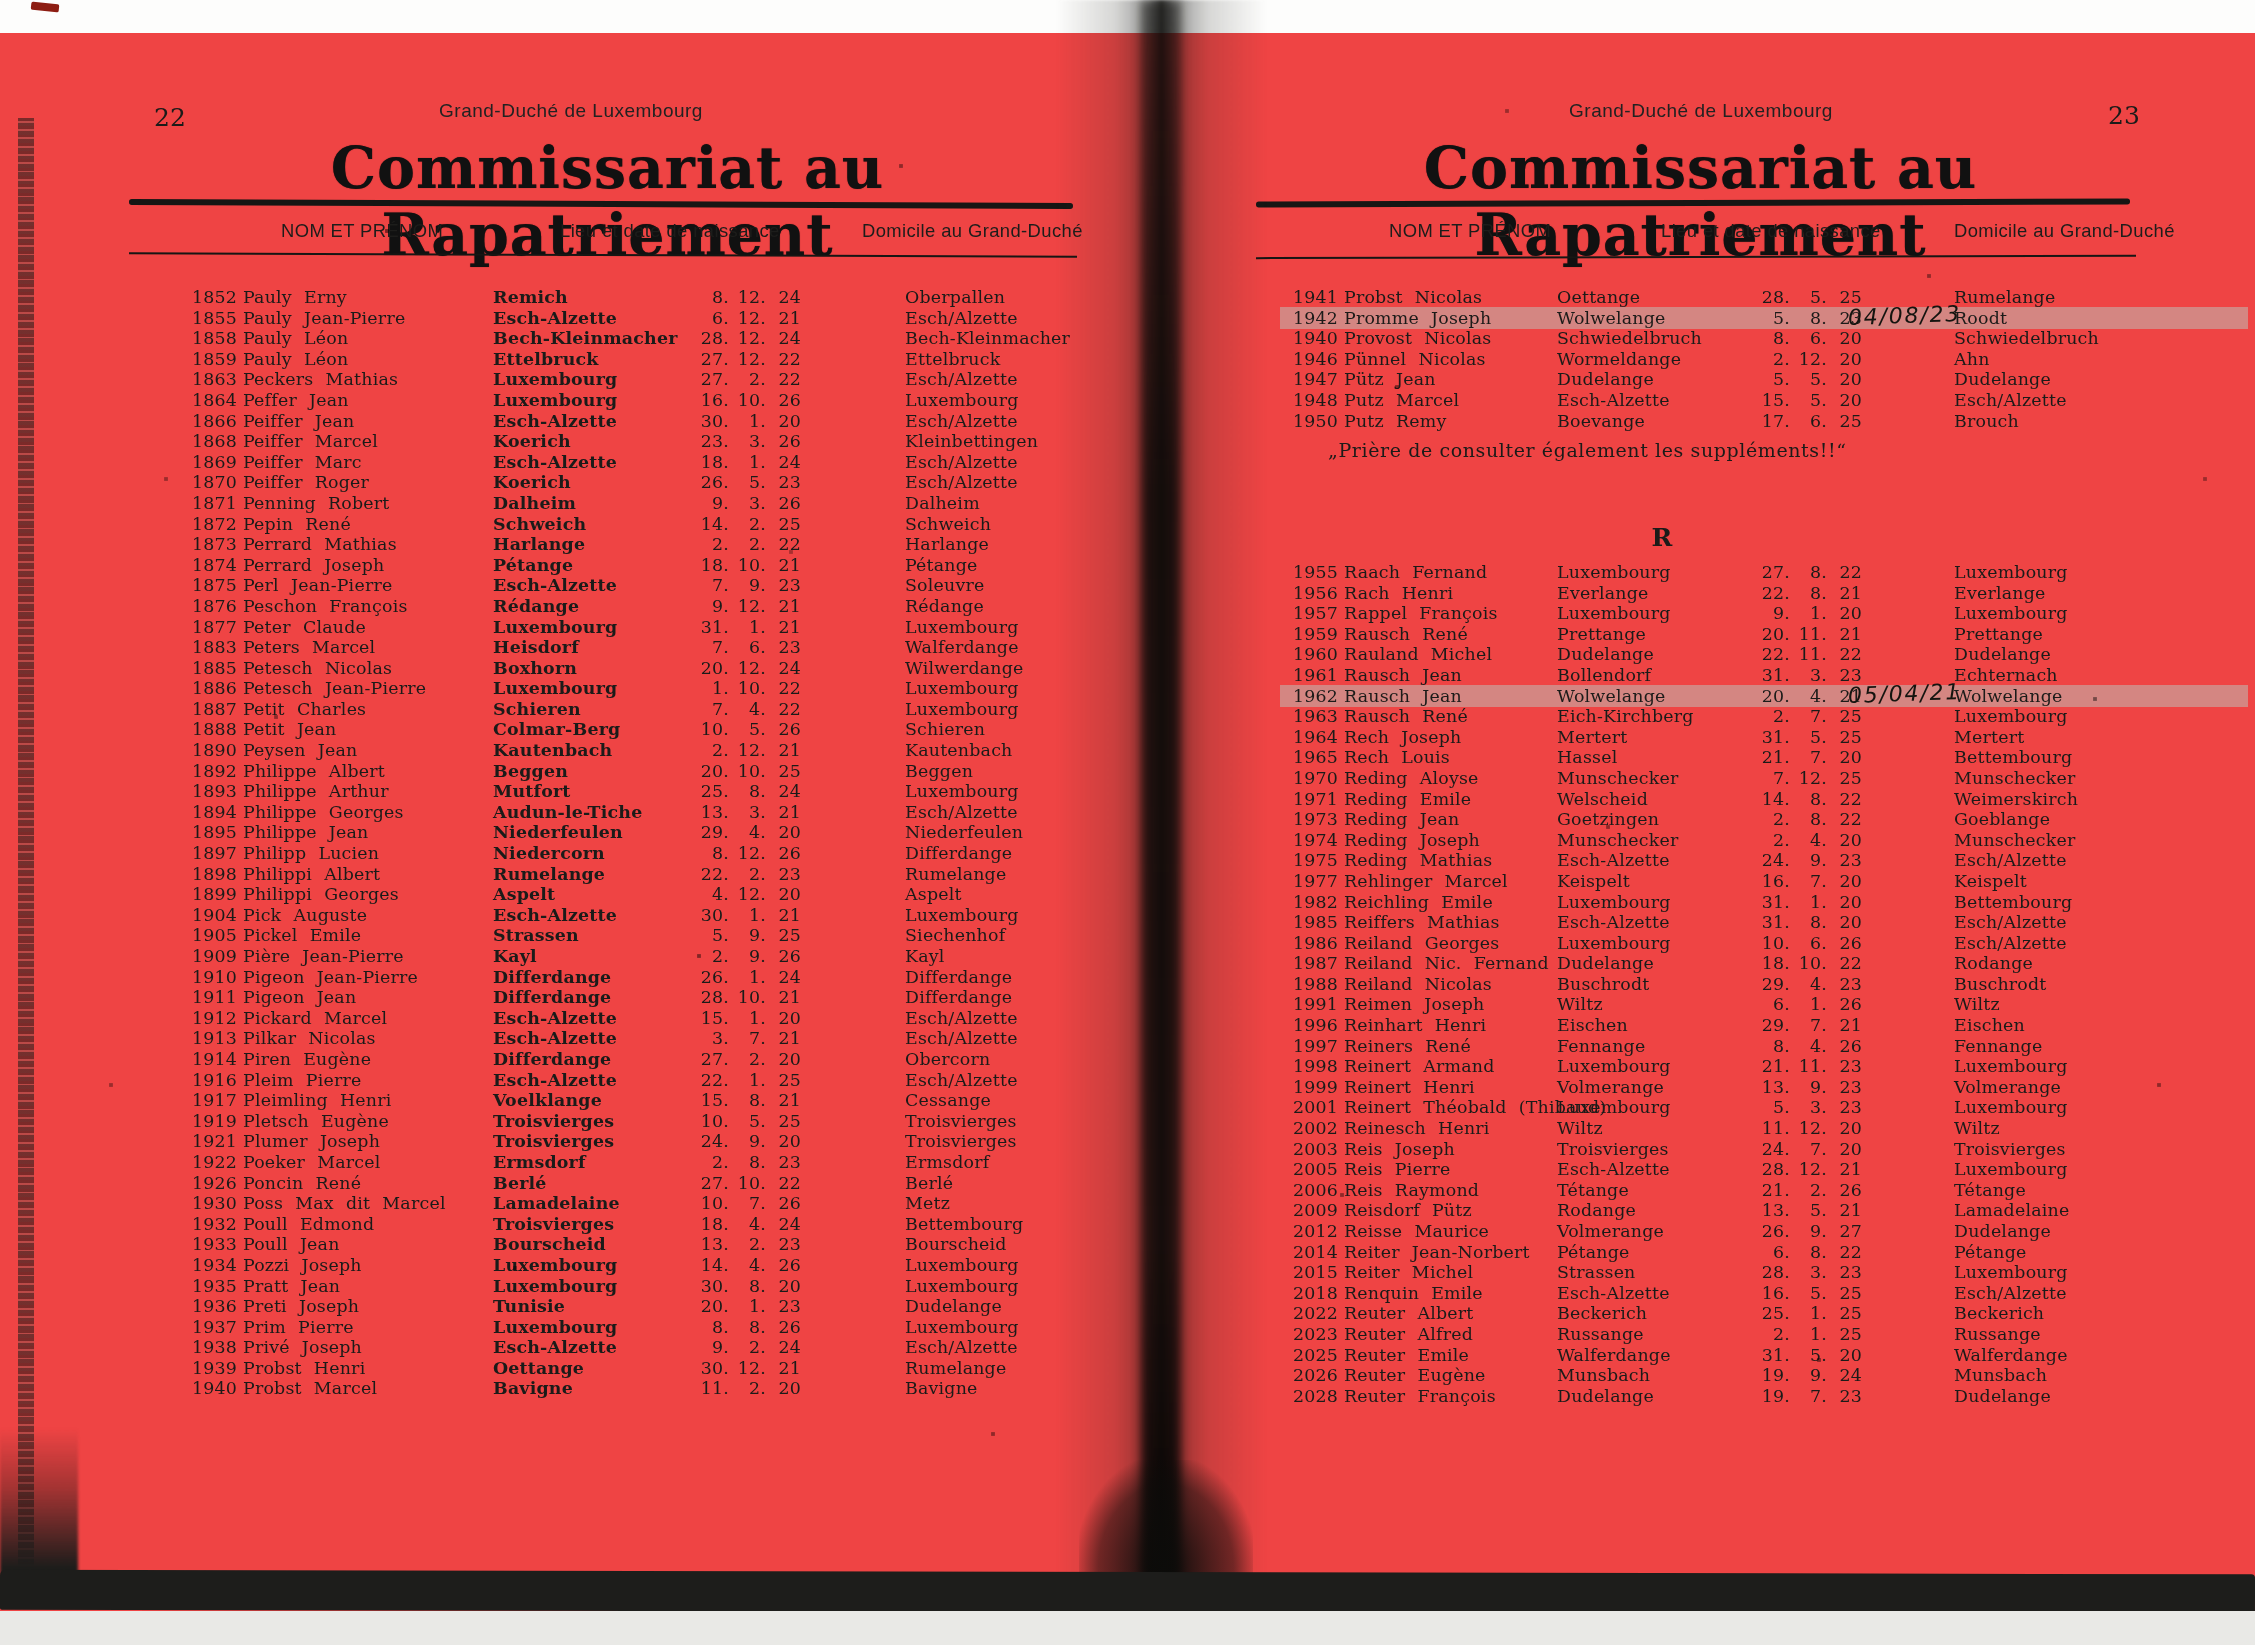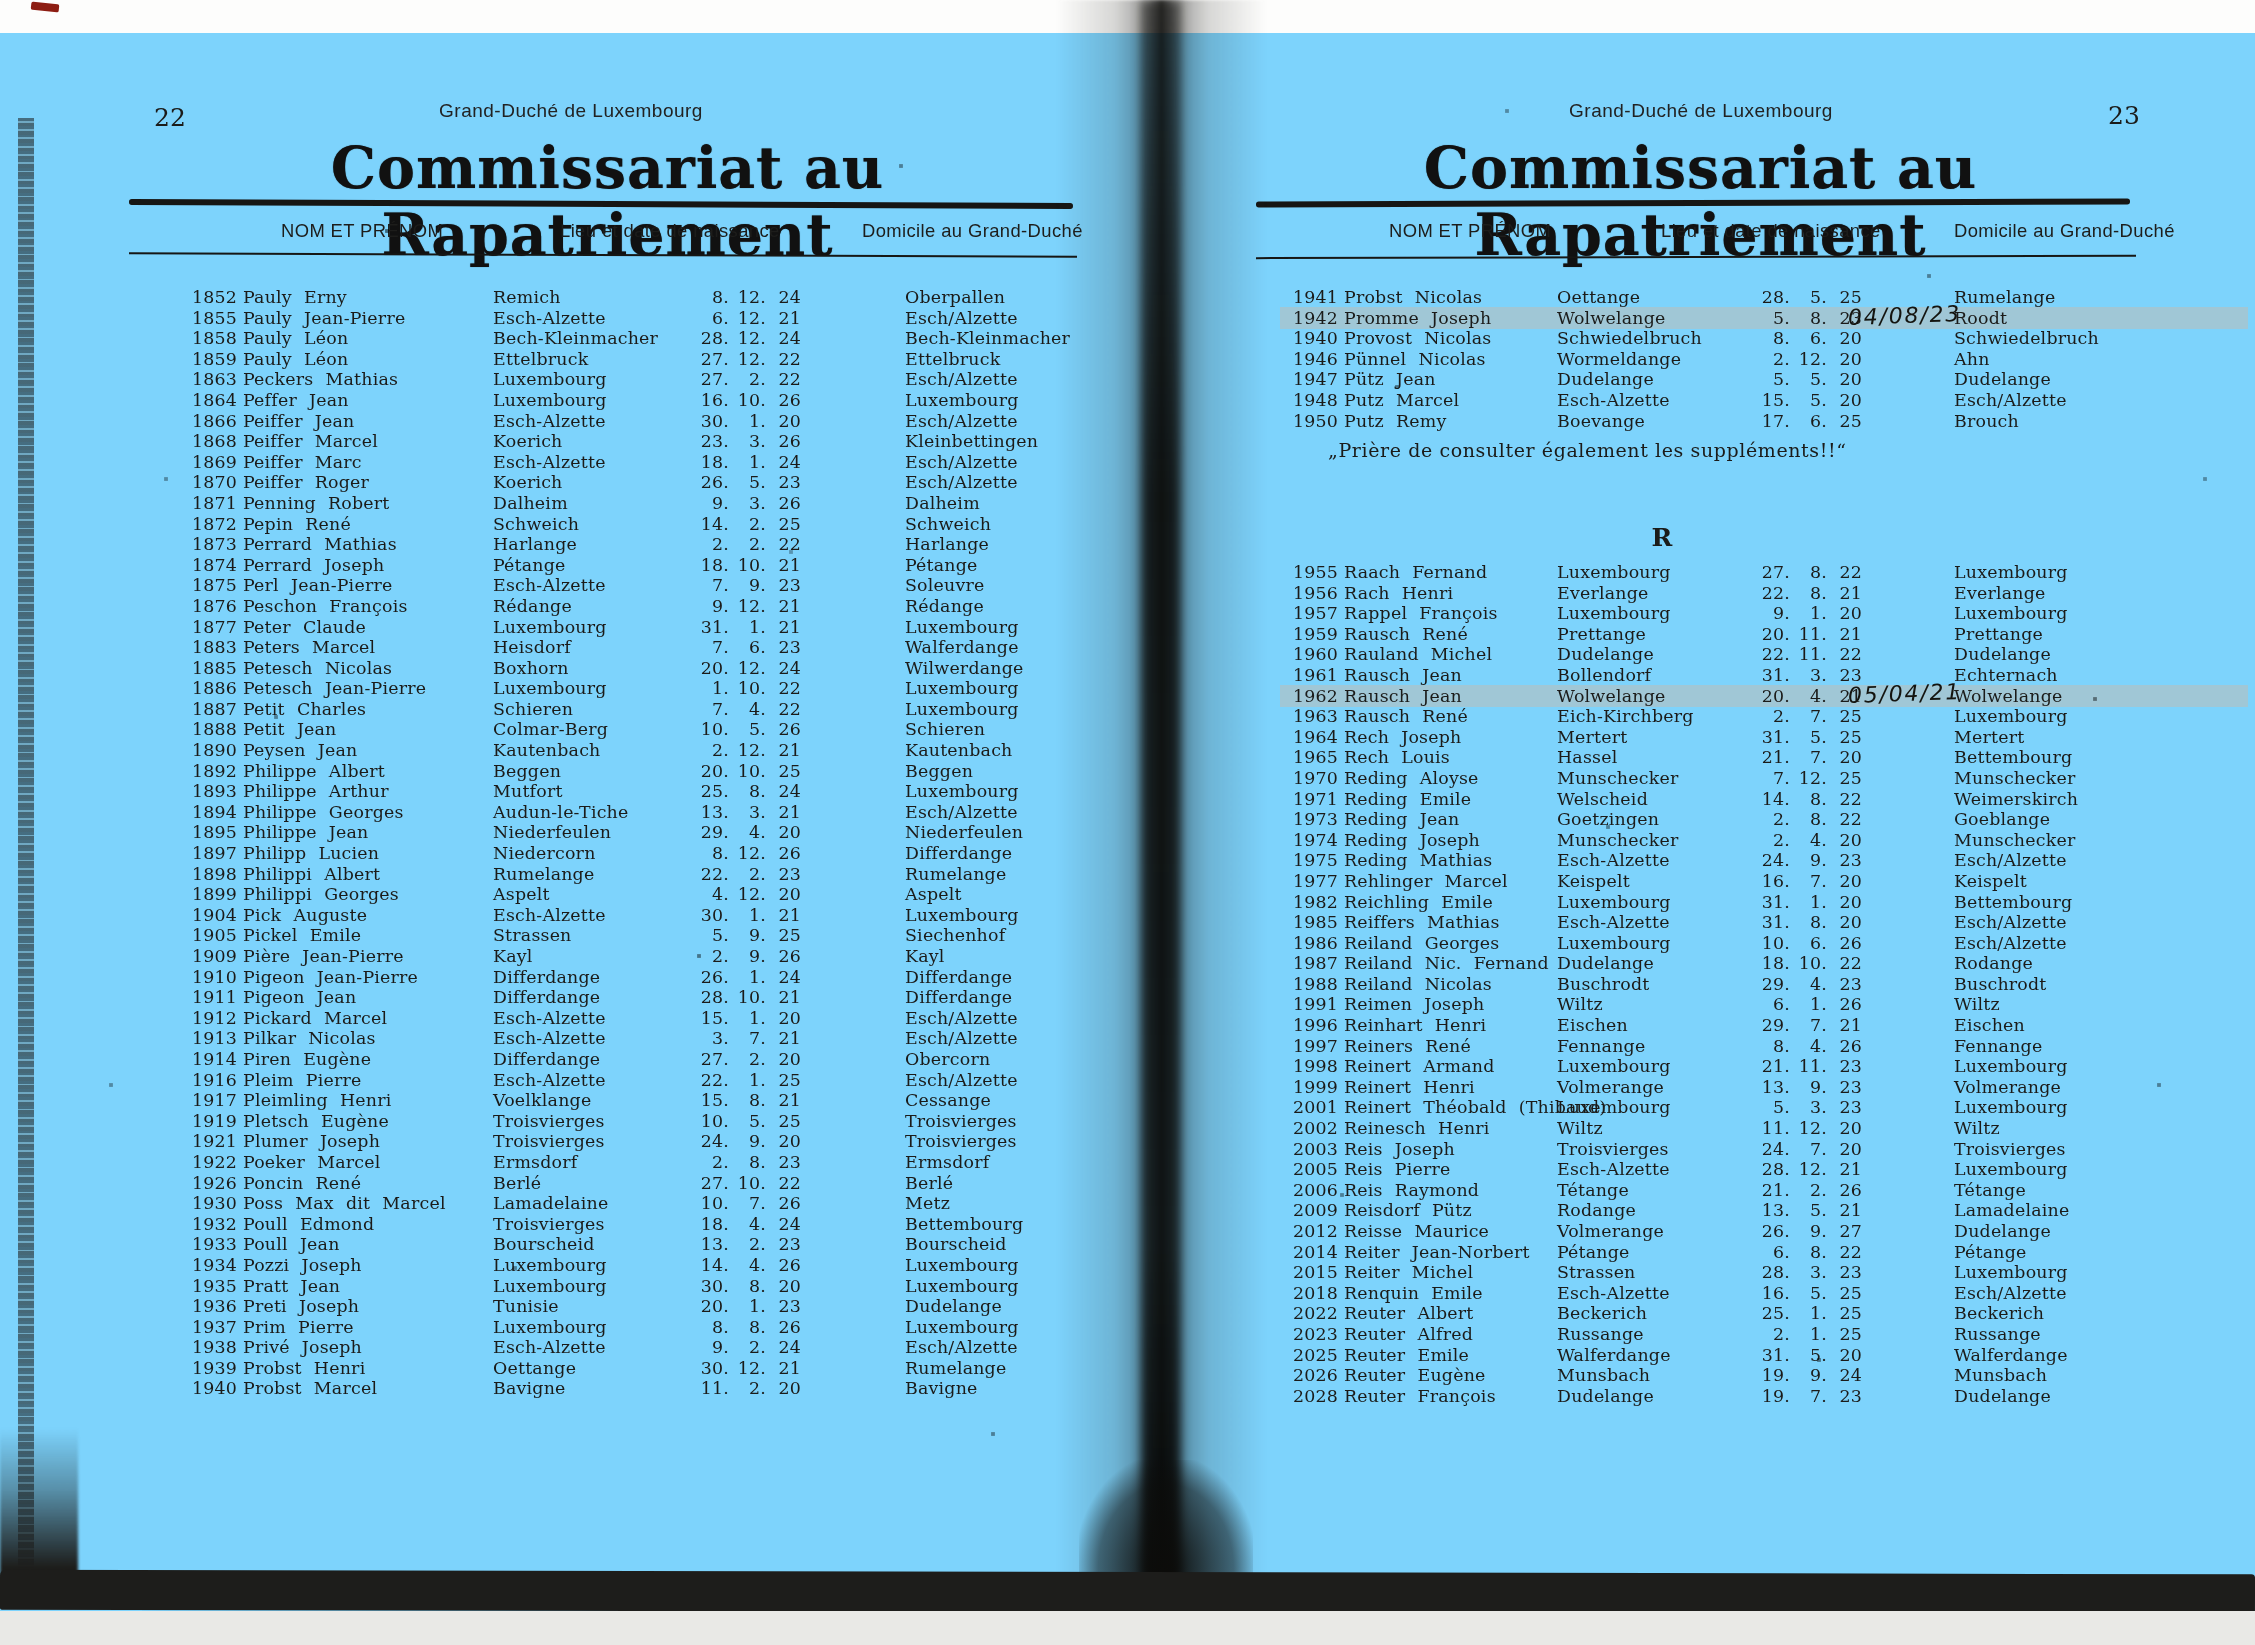--- a/index.html
+++ b/index.html
@@ -1,16 +1,16 @@
 <!DOCTYPE html>
 <html style="font-size:14.7px"><head>
 <meta charset="utf-8">
 <style>
   html,body{margin:0;padding:0;background:#d8d8d5;}
-  .scan{position:relative;width:2255px;height:1646px;background:#7dd3fc;overflow:hidden;
+  .scan{position:relative;width:2255px;height:1646px;background:#ef4444;overflow:hidden;
         font-family:"DejaVu Serif", serif;color:#1b1b19;}
   .paper{position:absolute;left:0;top:33px;width:2255px;height:1580px;
          background:radial-gradient(ellipse at 30% 40%, #f9f9f6 0%, #f4f4f0 70%, #ededе8 100%);}
   
   .edge-left{position:absolute;left:18.4px;top:118px;width:15.6px;height:1478px;z-index:6;
              background:repeating-linear-gradient(to bottom,#15151388 0 2.8px,#55554f55 2.8px 4.6px,#22221f99 4.6px 8.3px);
              filter:blur(0.6px);}
   .red-mark{position:absolute;left:31px;top:2.8px;width:27.5px;height:8.3px;background:#8d1d12;
             transform:rotate(6deg);border-radius:1.8px;z-index:7;}
   .gutter{position:absolute;left:1056px;top:0;width:211px;height:1646px;z-index:5;pointer-events:none;
@@ -65,21 +65,21 @@
   .tb-right-p{left:1293px;top:287px;width:929px;}
   .tb-right-r{left:1293px;top:562px;width:929px;}
   .row{position:relative;display:flex;height:20.6px;line-height:20.6px;font-size:17.4px;
        white-space:nowrap;letter-spacing:0.2px;}
   .row.hl::before{content:'';position:absolute;left:-13px;right:-26px;top:-0.9px;bottom:-0.9px;
                   background:rgba(190,190,182,.55);z-index:-1;}
   .c{display:inline-block;}
   .c.no{width:40px;text-align:right;flex:none;}
   .c.name{margin-left:11px;flex:none;word-spacing:6.4px;}
   .c.place{flex:none;}
-  .tb-left .c.name{width:250px;}  .tb-left .c.place{width:203px;}
+  .tb-left .c.name{width:250px;}  .tb-left .c.place{width:203px;font-weight:bold;}
   .tb-right-p .c.name,.tb-right-r .c.name{width:213px;}
   .tb-right-p .c.place,.tb-right-r .c.place{width:200px;}
   .date{display:inline-flex;flex:none;width:105px;}
   .date .dd{width:33px;text-align:right;}
   .date .dm{width:37px;text-align:right;}
   .date .dy{width:35px;text-align:right;}
   .c.dom{flex:none;}
   .tb-left .c.dom{margin-left:104px;}
   .tb-right-p .c.dom,.tb-right-r .c.dom{margin-left:92px;}
   .hw{position:absolute;left:555px;top:-1.8px;font-family:"DejaVu Sans",sans-serif;

